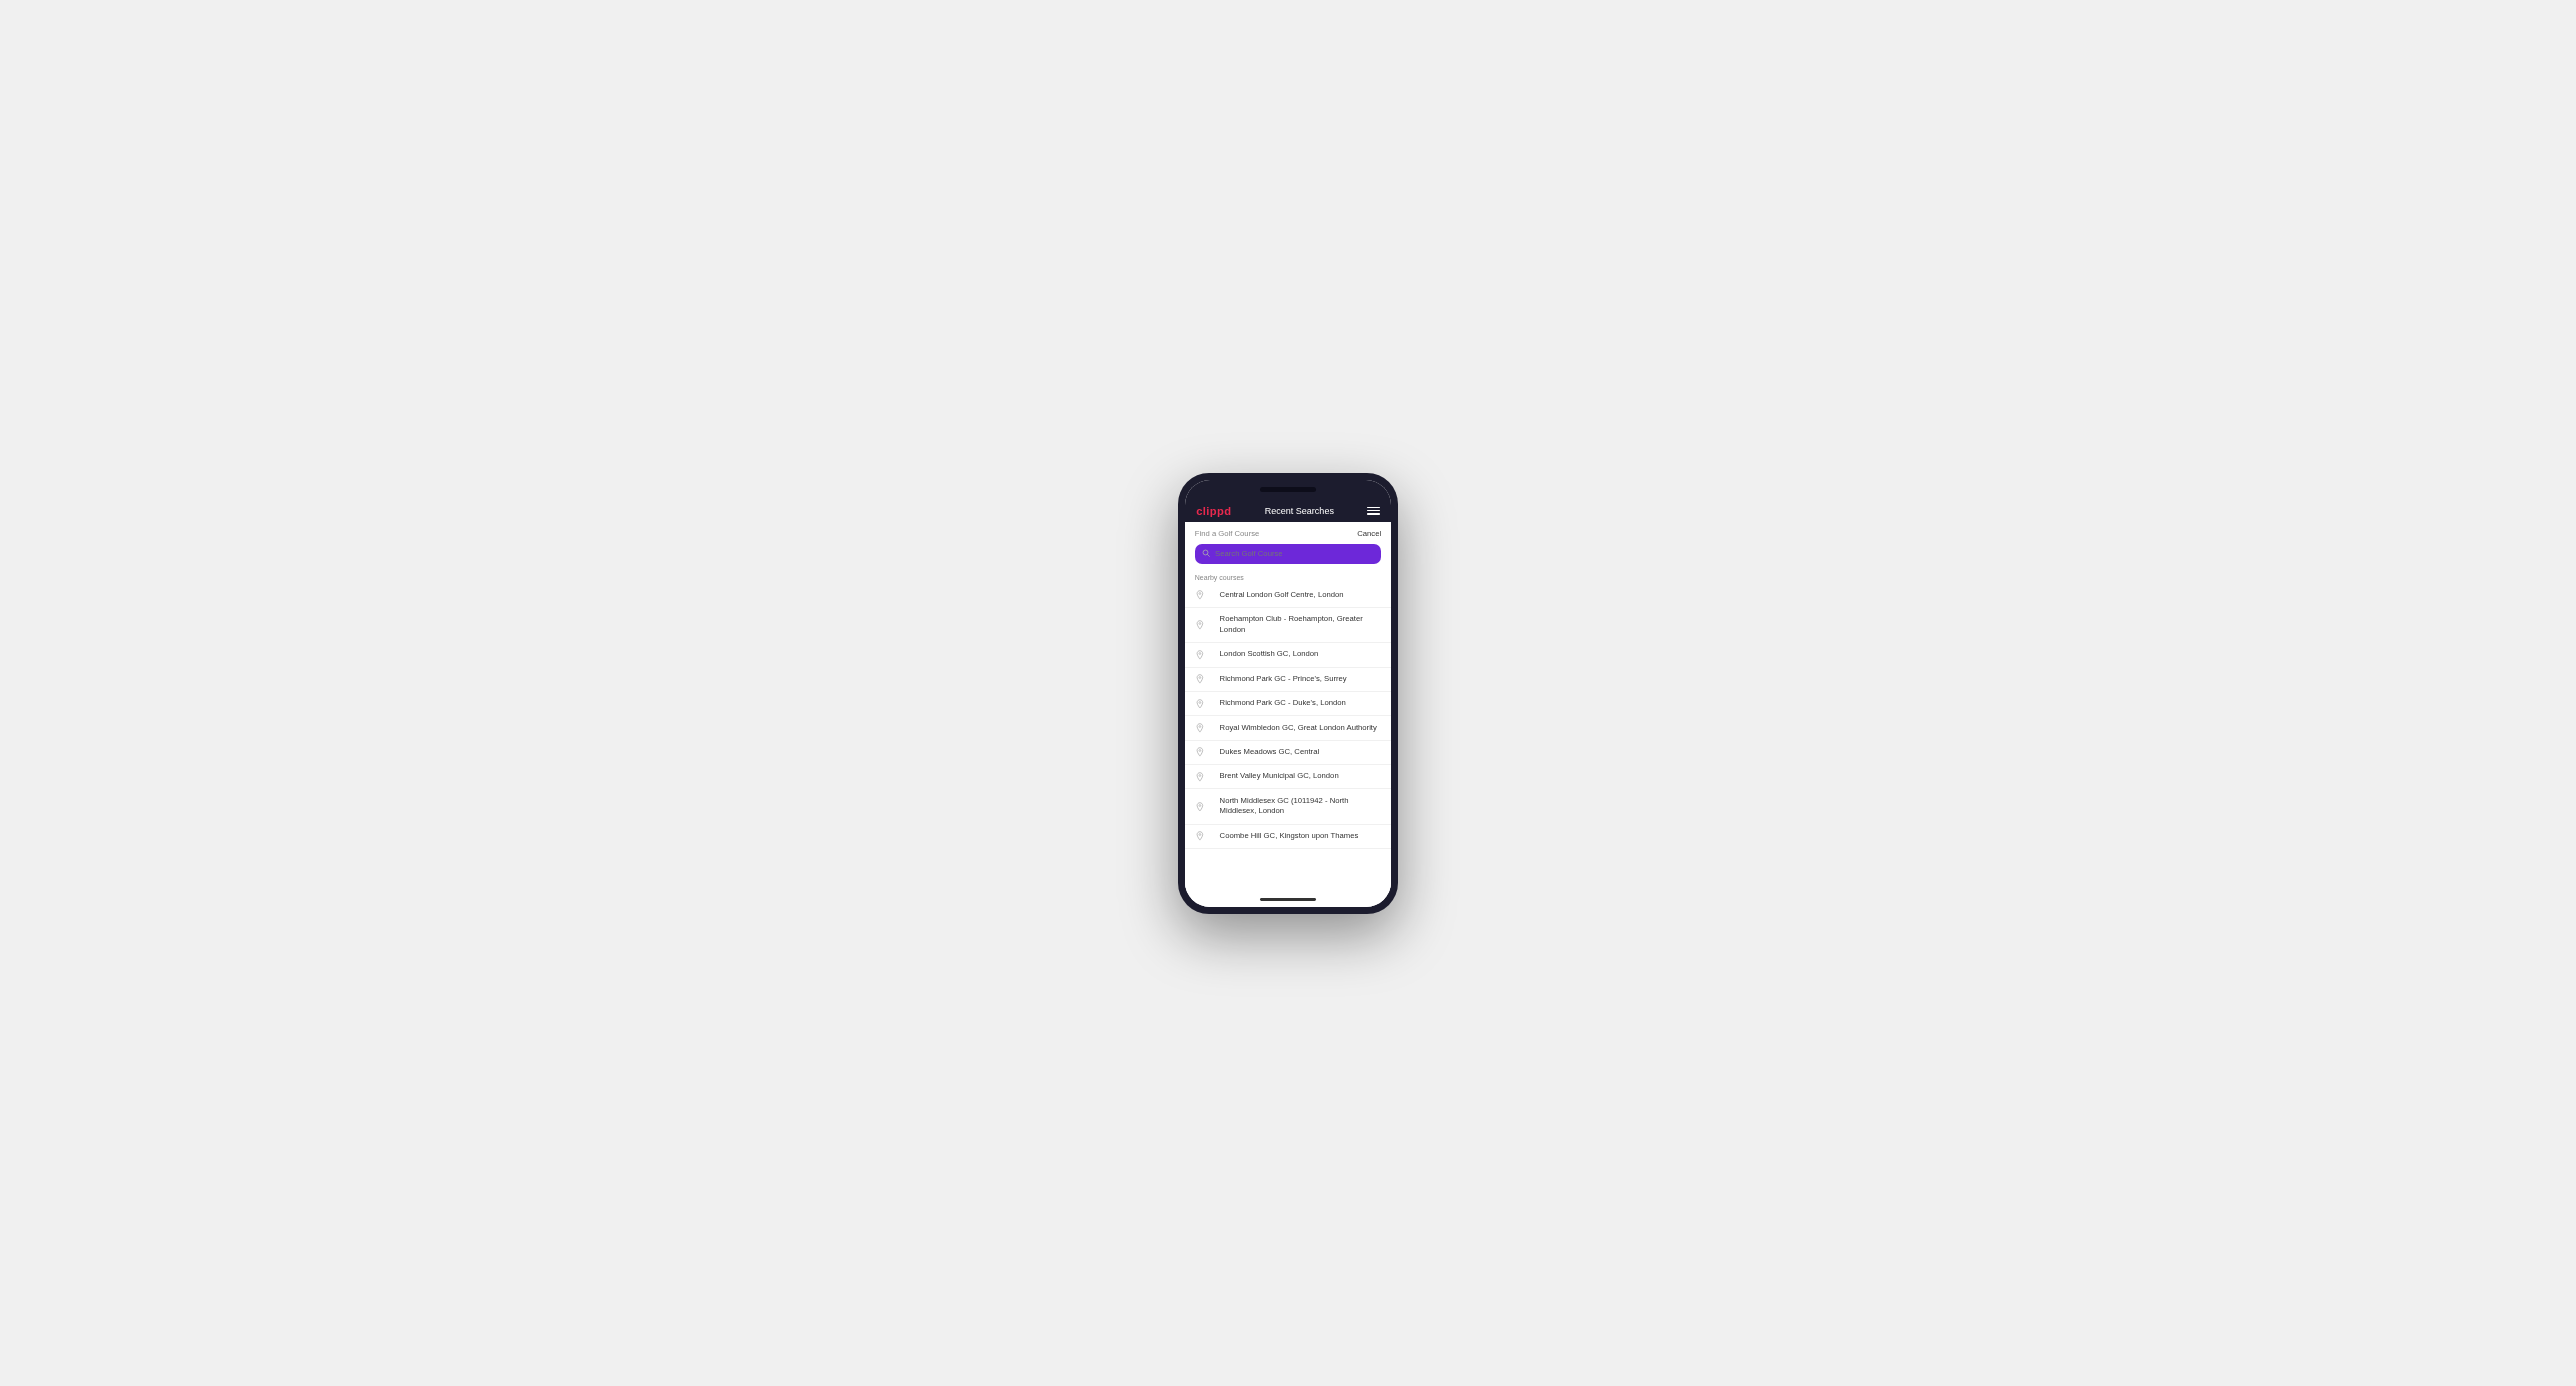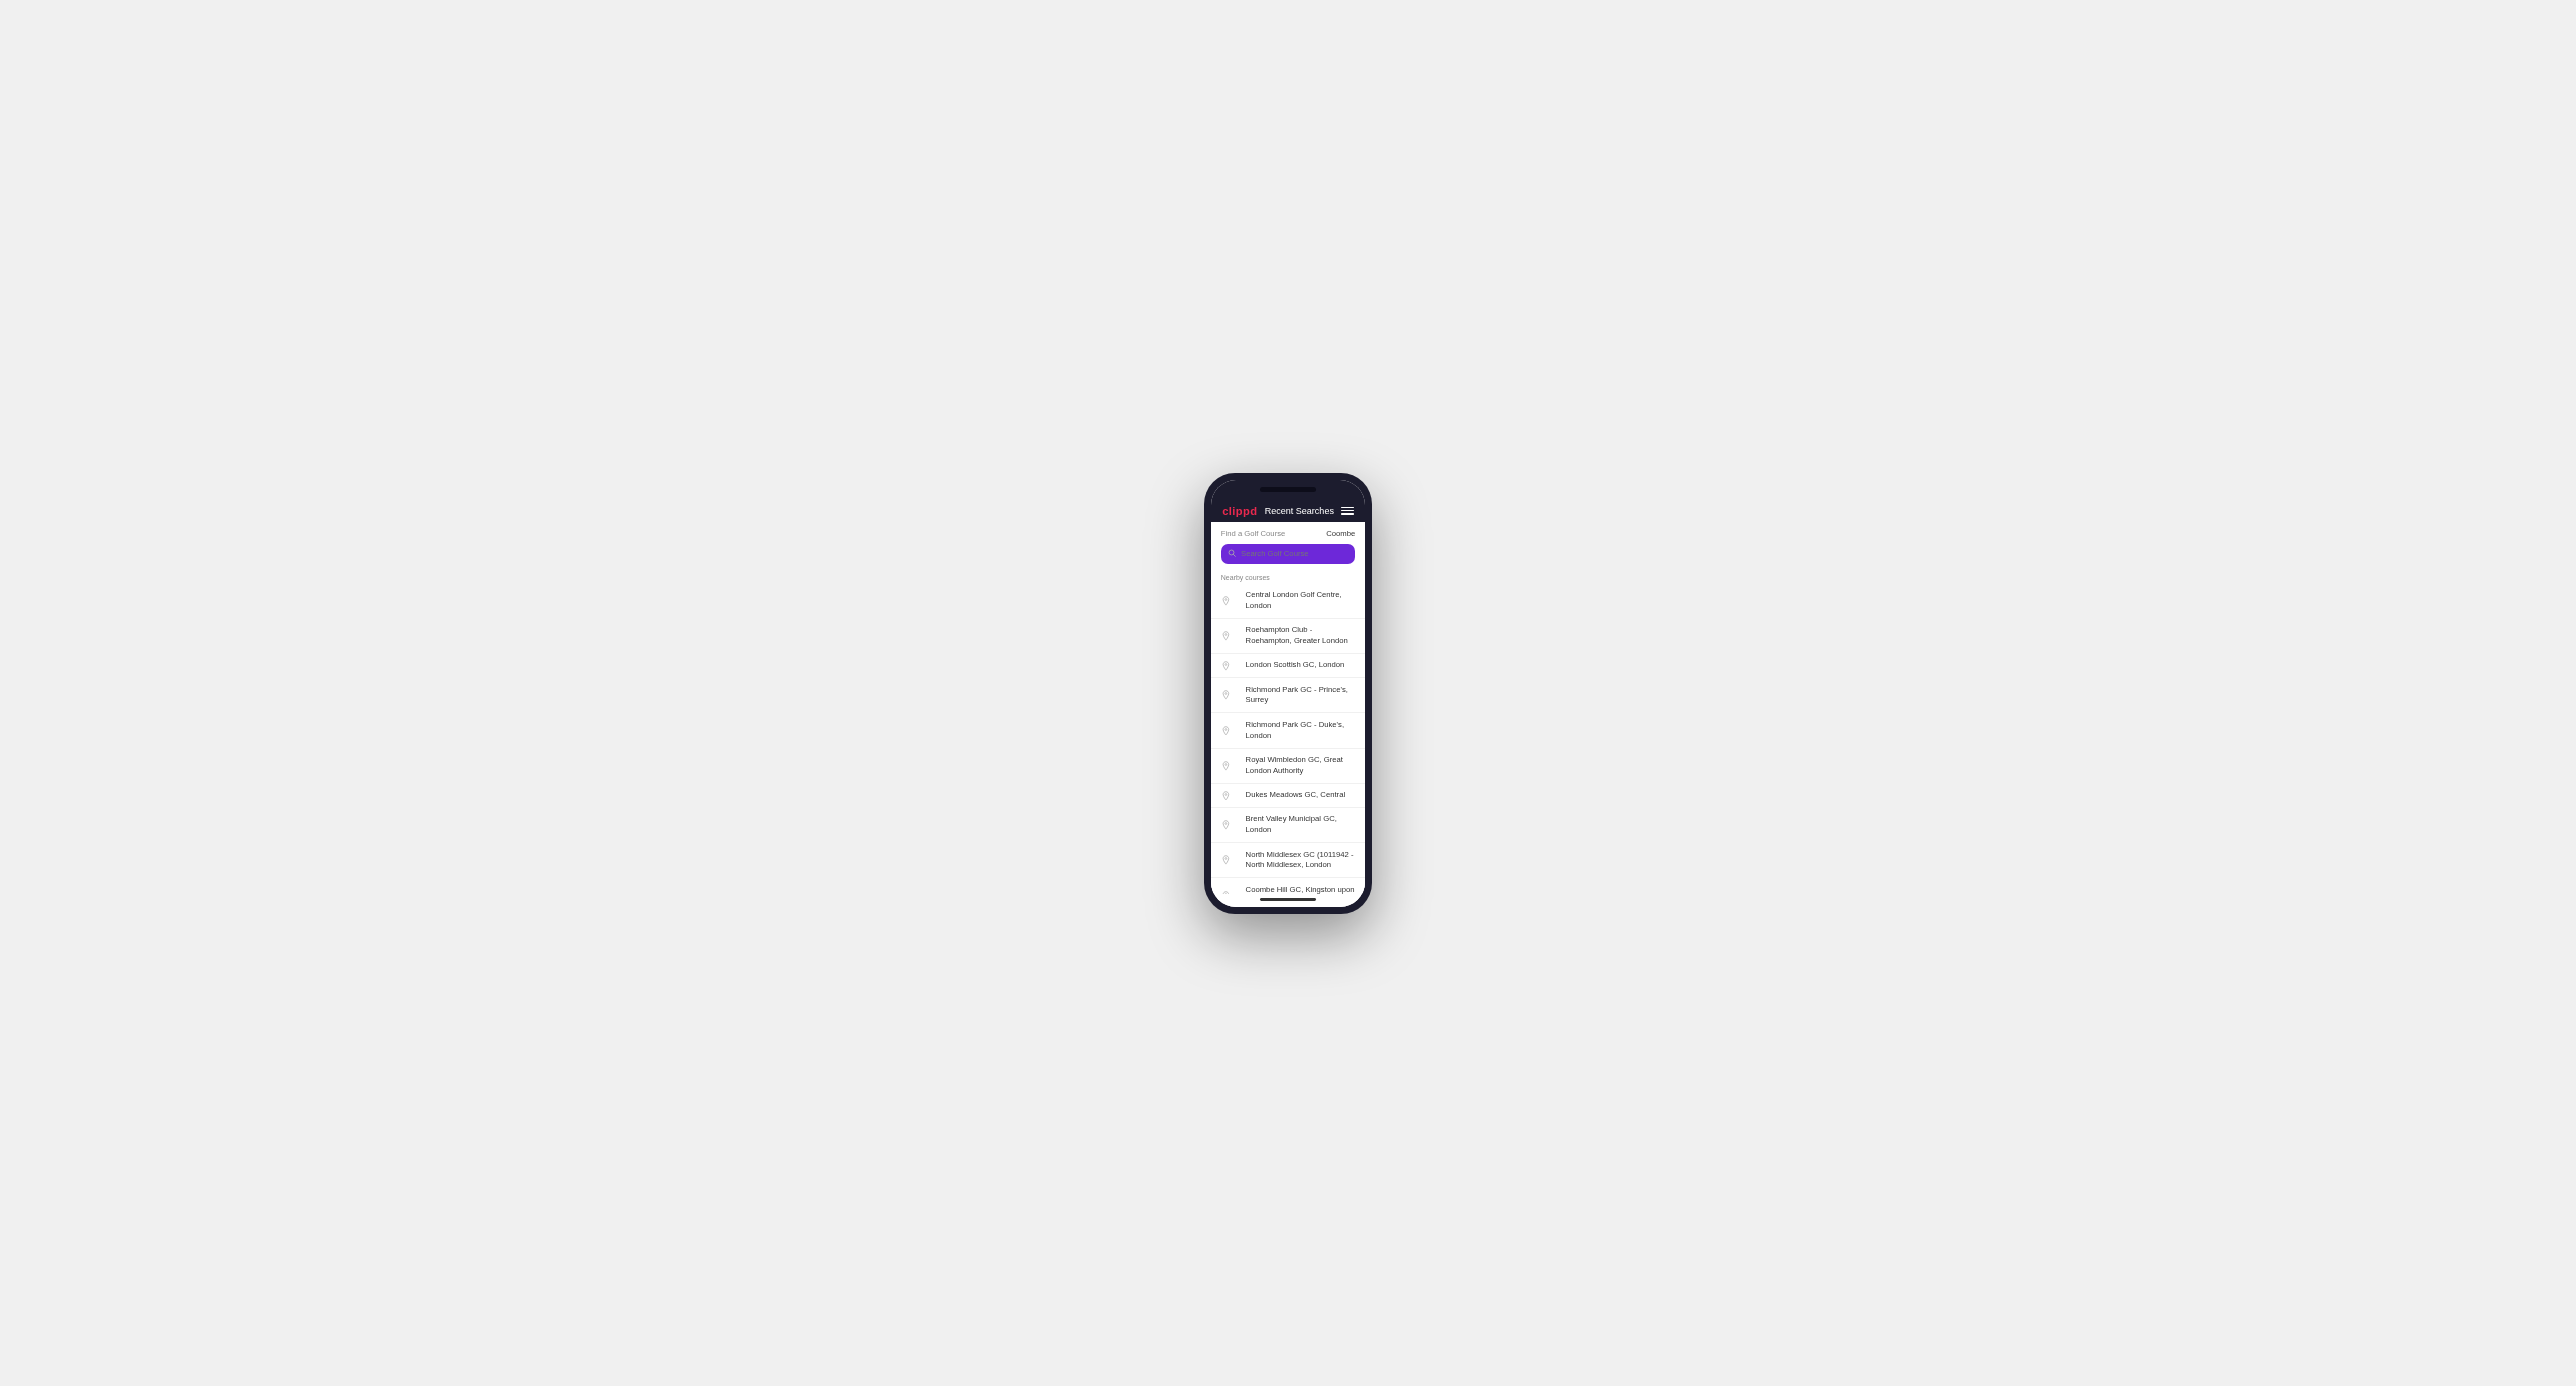--- a/index.html
+++ b/index.html
@@ -7,21 +7,21 @@
     body {
       background: #f0f0f0;
       display: flex;
       justify-content: center;
       align-items: center;
       min-height: 100vh;
       font-family: -apple-system, BlinkMacSystemFont, 'Segoe UI', sans-serif;
     }
 
     .phone-outer {
-      width: 168px;
+      width: 220px;
       height: 441px;
       background: #1c1c2e;
       border-radius: 31px;
       padding: 7px;
       box-shadow: 0 21px 56px rgba(0,0,0,0.4);
       position: relative;
     }
 
     .phone-inner {
       width: 100%;
@@ -218,21 +218,21 @@
         <span></span>
         <span></span>
         <span></span>
       </div>
     </div>
 
     <div class="content">
 
       <div class="find-header">
         <span class="find-title">Find a Golf Course</span>
-        <span class="cancel-btn">Coombe</span>
+        <span class="cancel-btn">Cancel</span>
       </div>
 
       <div class="search-box">
         <div class="search-icon-wrapper">
           <svg width="8.4" height="8.4" viewBox="0 0 12 12" fill="none" xmlns="http://www.w3.org/2000/svg">
             <circle cx="5" cy="5" r="3.5" stroke="#aaaaaa" stroke-width="1.2"></circle>
             <line x1="7.8" y1="7.8" x2="10.5" y2="10.5" stroke="#aaaaaa" stroke-width="1.2" stroke-linecap="round"></line>
           </svg>
         </div>
         <input class="search-input" type="text" placeholder="Search Golf Course" style="">

